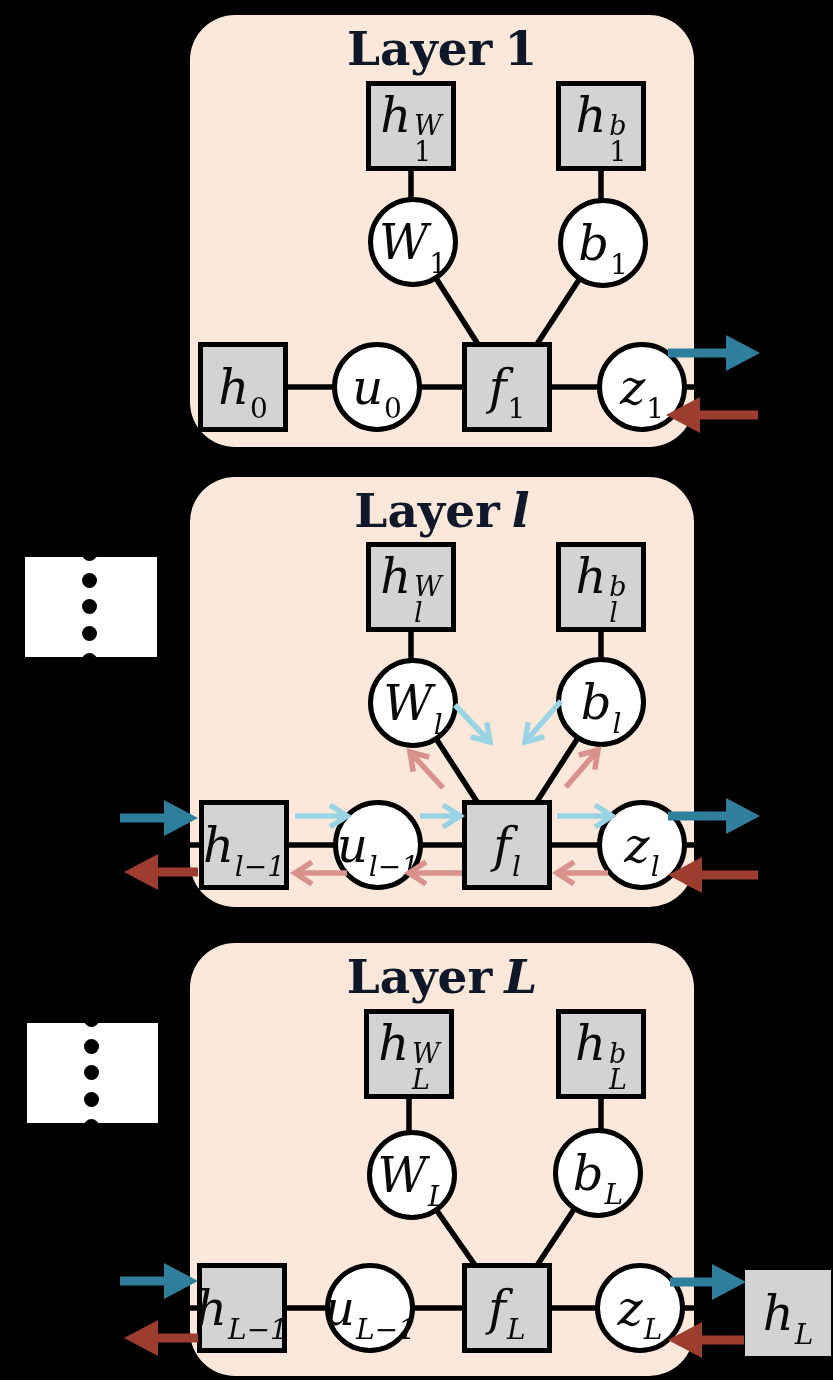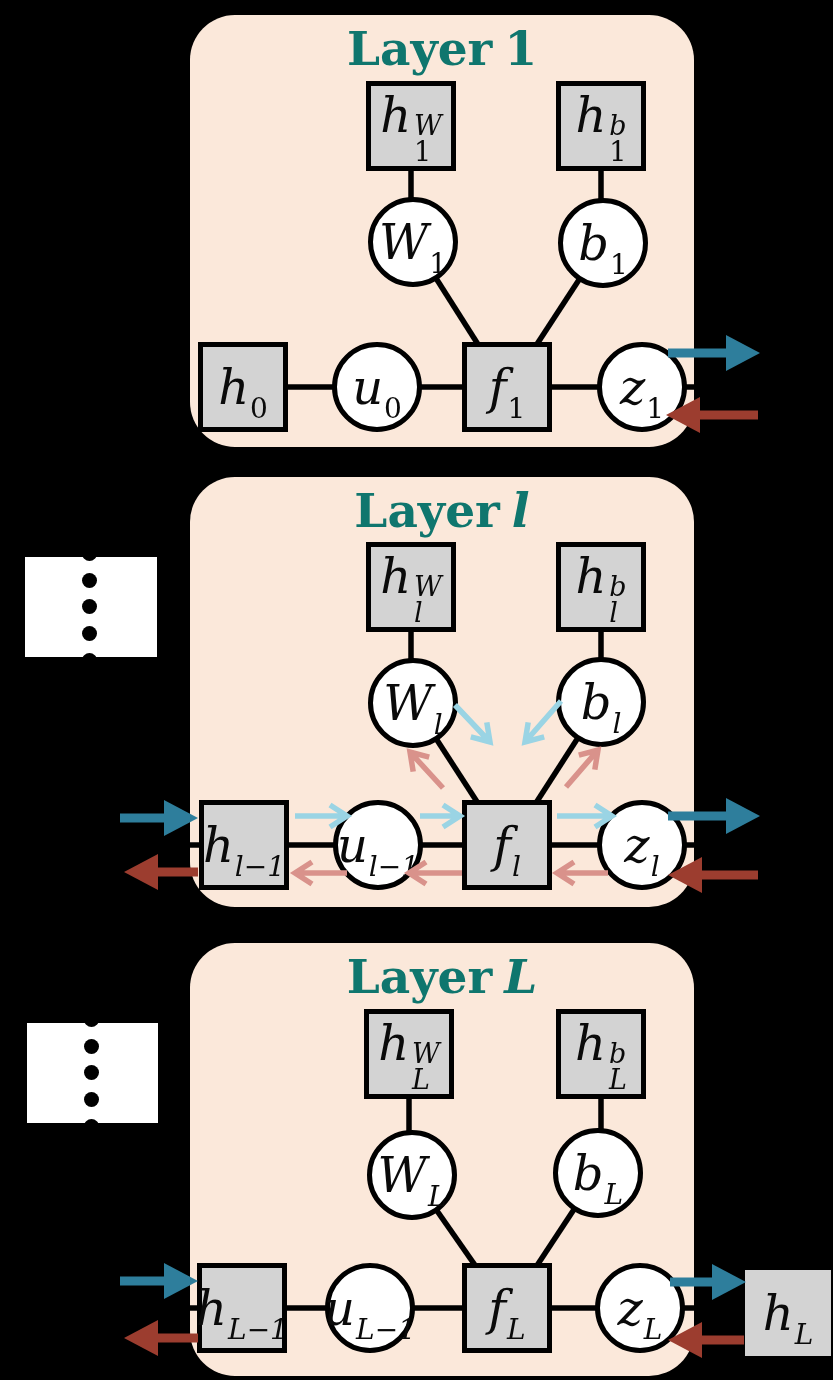--- a/index.html
+++ b/index.html
@@ -4,21 +4,21 @@
 <style>
   :root{
     --background:#000000; --panel:#FBE8DA; --node_fill:#D3D3D3; --outline:#000000;
     --forward:#2E7E9C; --backward:#9C3D2F; --forward_msg:#9AD4E4; --backward_msg:#D9928B;
   }
   html,body{margin:0;padding:0;background:var(--background);}
   #canvas{position:relative;width:833px;height:1380px;background:var(--background);overflow:hidden;
           font-family:"DejaVu Serif","Liberation Serif",serif;}
   .panel{position:absolute;left:190px;width:504px;background:var(--panel);border-radius:45px;z-index:1;}
   .title{position:absolute;top:8px;left:0;right:0;text-align:center;font-weight:bold;font-size:47px;
-         line-height:1.1;color:#0f766e;z-index:3;font-style:normal;}
+         line-height:1.1;color:#0f172a;z-index:3;font-style:normal;}
   .t-idx{margin-left:12px;}
   .node{position:absolute;width:90px;height:90px;box-sizing:border-box;display:flex;align-items:center;
         justify-content:center;z-index:3;}
   .sq{background:var(--node_fill);border:5px solid var(--outline);}
   .circ{background:#ffffff;border:5px solid var(--outline);border-radius:50%;}
   .ext{background:var(--node_fill);border:none;width:86px;height:86px;}
   .lbl{font-size:48px;color:#0a0a0a;display:flex;align-items:baseline;line-height:1;font-style:italic;}
   .base{font-style:italic;}
   .sub{font-size:28px;display:inline-block;transform:translateY(14px);margin-left:1px;}
   .stack{display:inline-flex;flex-direction:column;align-items:flex-start;line-height:0.95;margin-left:3px;

